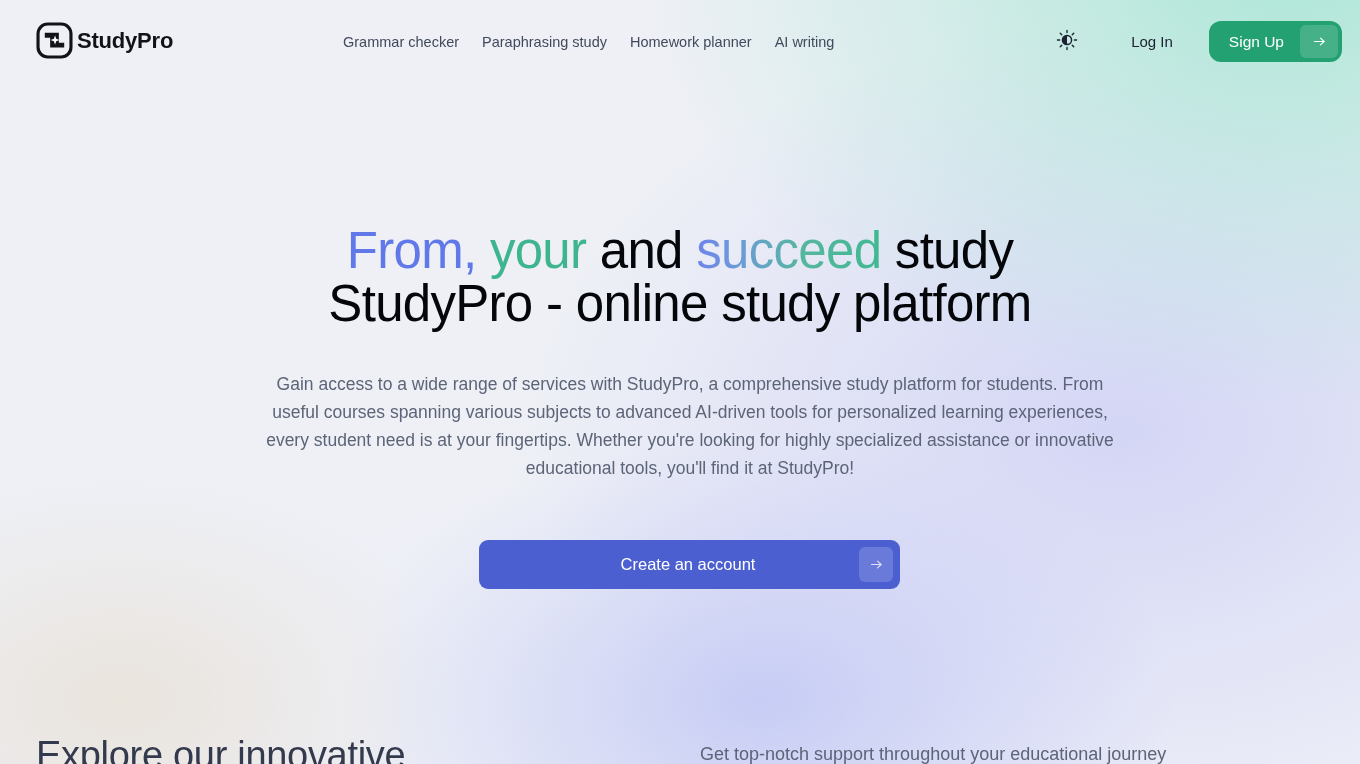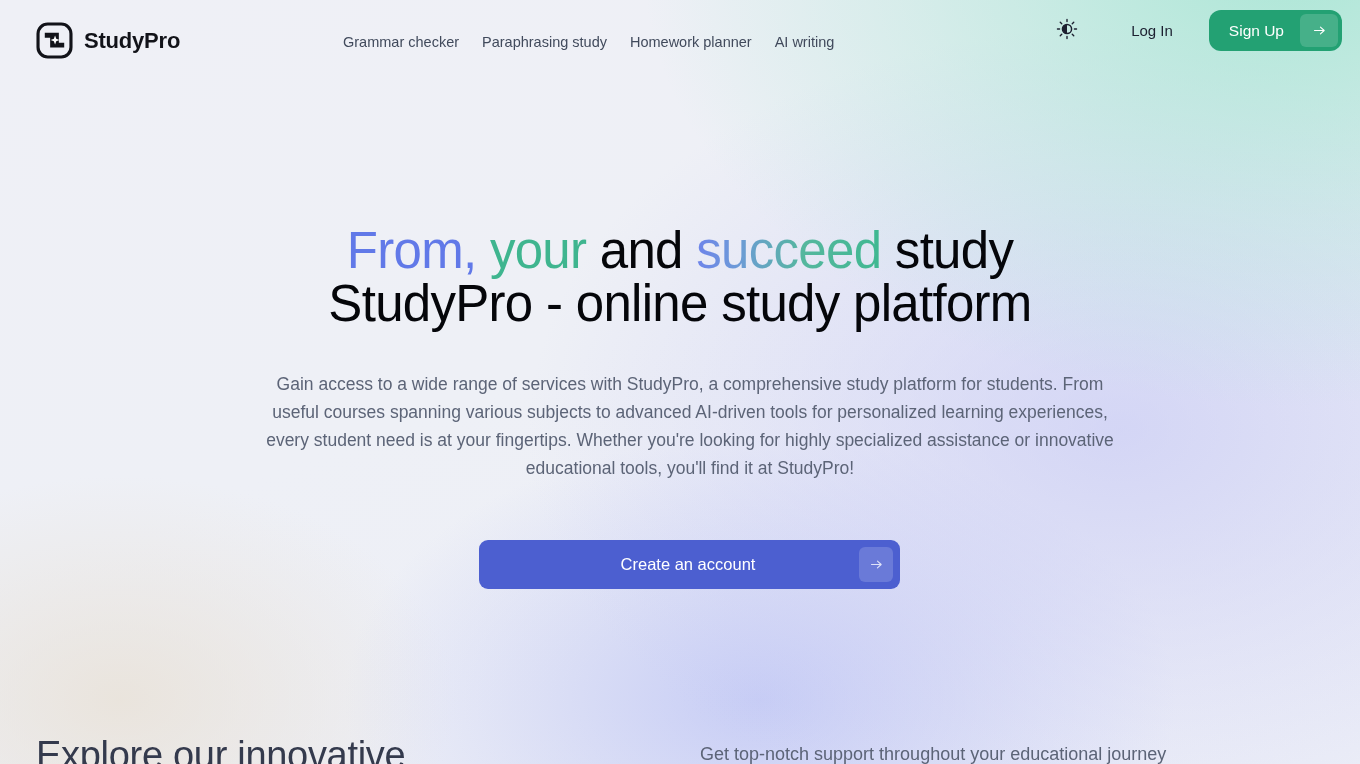--- a/index.html
+++ b/index.html
@@ -22,40 +22,40 @@
   }
 
   
   .header {
     position:absolute; top:0; left:0;
     width:1360px; height:84px;
     display:flex; align-items:center;
   }
   .brand {
     position:absolute; left:36px; top:22px;
-    display:flex; align-items:center; gap:11px;
+    display:flex; align-items:center; gap:4px;
     text-decoration:none;
   }
   .brand-mark { width:37px; height:37px; display:block; }
   .brand-name {
     font-size:22px; font-weight:700; color:#121319;
     letter-spacing:-0.2px; line-height:1;
   }
 
   .nav {
     position:absolute; left:343px; top:32px;
     display:flex; align-items:center; gap:23px;
   }
   .nav a {
     font-size:14.5px; color:#414a5c; text-decoration:none;
     white-space:nowrap; line-height:20px;
   }
 
   .header-right {
-    position:absolute; right:18px; top:10px;
+    position:absolute; right:18px; top:21px;
     display:flex; align-items:center; gap:0;justify-content:space-between;
   }
   .theme-toggle {
     width:40px; height:40px; border:0; background:transparent;
     display:flex; align-items:center; justify-content:center;
     cursor:pointer; padding:0;
   }
   .login-link {
     font-size:15px; color:#1c2030; text-decoration:none;
     padding:0 22px; margin-left:22px; line-height:20px;

